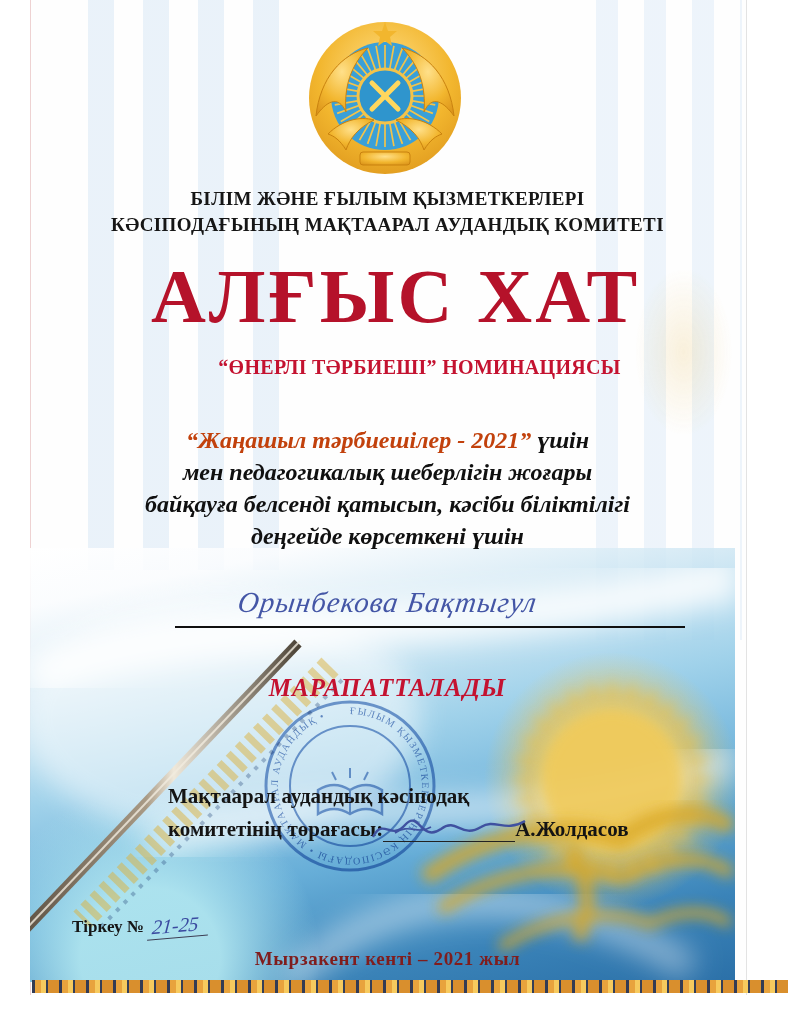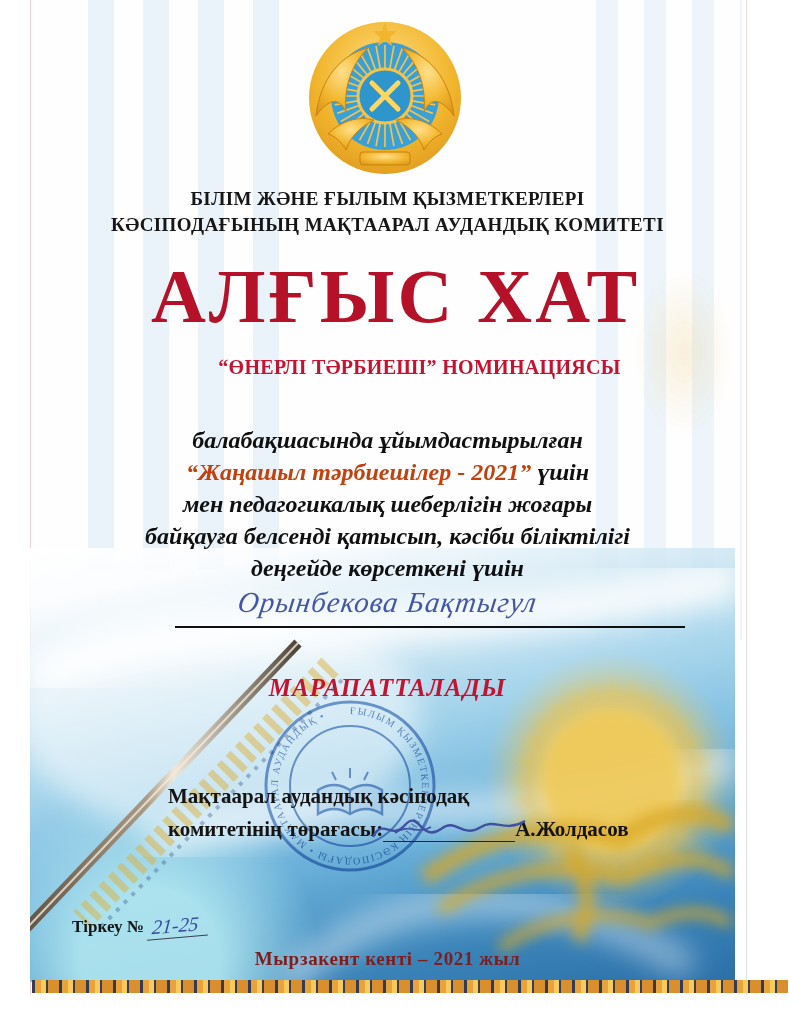--- a/index.html
+++ b/index.html
@@ -249,21 +249,20 @@
 
 <div class="abs header">
   <div>БІЛІМ ЖӘНЕ ҒЫЛЫМ ҚЫЗМЕТКЕРЛЕРІ</div>
   <div>КӘСІПОДАҒЫНЫҢ МАҚТААРАЛ АУДАНДЫҚ КОМИТЕТІ</div>
 </div>
 
 <div class="abs title">АЛҒЫС ХАТ</div>
 <div class="abs subtitle">“ӨНЕРЛІ ТӘРБИЕШІ” НОМИНАЦИЯСЫ</div>
 
 <div class="abs body-text">
-  <div>балабақшасында ұйымдастырылған</div>
   <div><span class="red">“Жаңашыл тәрбиешілер - 2021”</span><span> үшін</span></div>
   <div>мен педагогикалық шеберлігін жоғары</div>
   <div>байқауға белсенді қатысып, кәсіби біліктілігі</div>
   <div>деңгейде көрсеткені  үшін</div>
 </div>
 
 <div class="abs hand-name">Орынбекова Бақтыгул</div>
 <div class="abs rule"></div>
 <div class="abs award">МАРАПАТТАЛАДЫ</div>
 

